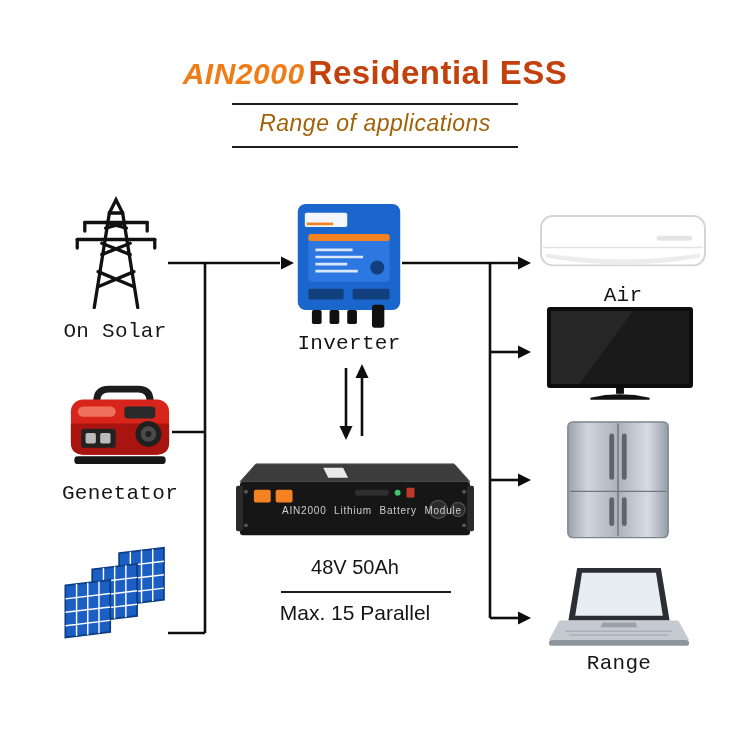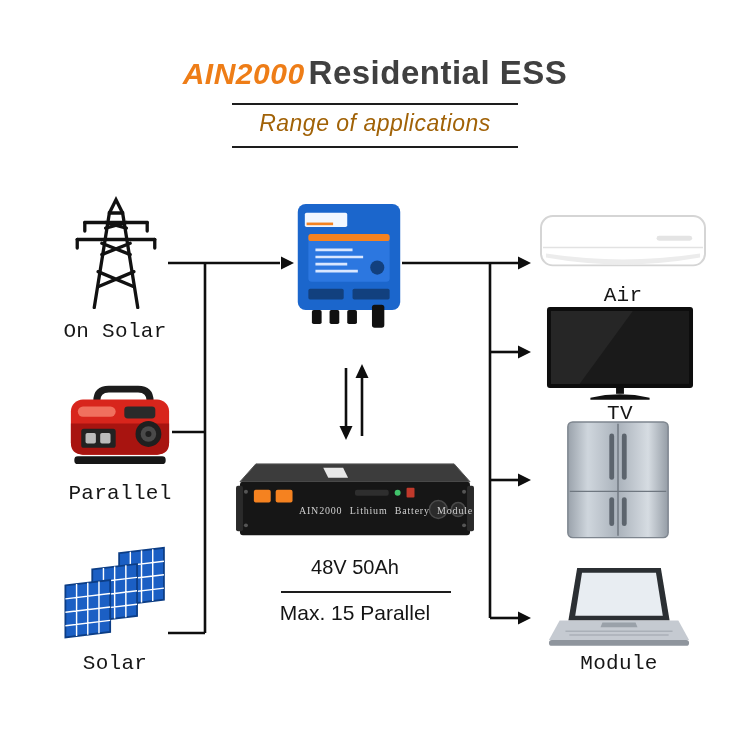--- a/index.html
+++ b/index.html
@@ -2,25 +2,25 @@
 <html><head>
 <meta charset="utf-8">
 <style>
   * { margin:0; padding:0; box-sizing:border-box; }
   html,body { background:#ffffff; font-family:"Liberation Sans", sans-serif; }
   .canvas { position:relative; width:750px; height:750px; background:#ffffff; overflow:hidden; margin:0 auto; }
   .abs { position:absolute; }
   .label { position:absolute; color:#161616; font-size:21px; text-align:center; letter-spacing:.3px;font-family:Liberation Mono, monospace; }
   .title-row { position:absolute; left:0; top:54px; width:750px; text-align:center; white-space:nowrap; }
   .brand { font-weight:800; font-style:italic; font-size:30px; color:#ee7d17; letter-spacing:.5px; margin-right:4px; }
-  .main-title { font-weight:700; font-size:33px; color:#404040; letter-spacing:.5px; }
+  .main-title { font-weight:700; font-size:33px; color:#c2410c; letter-spacing:.5px; }
   .subtitle { position:absolute; left:0; top:110px; width:750px; text-align:center; font-style:italic; font-size:23px; color:#a16207; letter-spacing:.5px; }
   .rule { position:absolute; height:2px; background:#1d1d1d; }
-  .battery-front-text { position:absolute; left:284px; top:505px; width:204px; text-align:center;
-      font-size:10px; color:#cfcfcf; letter-spacing:.8px; word-spacing:4px;font-family:Liberation Serif, serif; }
+  .battery-front-text { position:absolute; left:270px; top:505px; width:204px; text-align:center;
+      font-size:10px; color:#cfcfcf; letter-spacing:.8px; word-spacing:4px; }
   .spec { position:absolute; left:236px; width:238px; text-align:center; color:#151515; }
   .connectors { position:absolute; left:0; top:0; width:750px; height:750px; pointer-events:none; }
   svg.icon { display:block; }
 </style>
 </head>
 <body>
 
 <div class="canvas">
 
   <div class="title-row">
@@ -80,54 +80,54 @@
       <rect x="70" y="26" width="36" height="14" rx="4" fill="#2a2a2a"></rect>
       <circle cx="98" cy="58" r="15" fill="#1f1f1f"></circle>
       <circle cx="98" cy="58" r="9" fill="#4a4a4a"></circle>
       <circle cx="98" cy="58" r="3.5" fill="#1f1f1f"></circle>
       <rect x="20" y="52" width="40" height="22" rx="3" fill="#222"></rect>
       <rect x="25" y="57" width="12" height="12" rx="2" fill="#bbb"></rect>
       <rect x="42" y="57" width="12" height="12" rx="2" fill="#bbb"></rect>
       <rect x="12" y="84" width="106" height="9" rx="4" fill="#161616"></rect>
     </svg>
   </div>
-  <div class="label" style="left:40px; top:482px; width:160px;">Parallel</div>
+  <div class="label" style="left:40px; top:482px; width:160px;">Genetator</div>
 
   <div class="abs" style="left:60px; top:546px; width:112px;">
     <svg class="icon" viewBox="0 0 125 112" width="112">
       <defs>
         <g id="sp">
           <polygon points="0,6 50,0 50,58 0,64" fill="#1b5fc4" stroke="#0c3d85" stroke-width="2"></polygon>
           <path d="M0 21 L50 15 M0 36 L50 30 M0 51 L50 45 M12.5 4.5 L12.5 62.5 M25 3 L25 61 M37.5 1.5 L37.5 59.5" stroke="#ffffff" stroke-width="1.6"></path>
         </g>
       </defs>
       <use href="#sp" x="66" y="2"></use>
       <use href="#sp" x="36" y="20"></use>
       <use href="#sp" x="6" y="38"></use>
     </svg>
   </div>
-  <div class="label" style="left:40px; top:652px; width:150px;">Solar</div>
 
   <div class="abs" style="left:296px; top:204px; width:106px;">
     <svg class="icon" viewBox="0 0 120 140" width="106">
       <rect x="2" y="0" width="116" height="120" rx="9" fill="#1b66cc"></rect>
       <rect x="10" y="10" width="48" height="16" rx="2" fill="#f2f7ff"></rect>
       <rect x="12" y="21" width="30" height="3" fill="#f58220"></rect>
       <rect x="14" y="34" width="92" height="54" rx="4" fill="#2c77e0"></rect>
       <rect x="14" y="34" width="92" height="8" rx="3" fill="#f58220"></rect>
       <path d="M22 52 H64 M22 60 H76 M22 68 H58 M22 76 H70" stroke="#d9e7ff" stroke-width="3"></path>
       <circle cx="92" cy="72" r="8" fill="#12407e"></circle>
       <rect x="14" y="96" width="40" height="12" rx="2" fill="#12407e"></rect>
       <rect x="64" y="96" width="42" height="12" rx="2" fill="#12407e"></rect>
       <rect x="18" y="120" width="11" height="16" rx="2" fill="#101010"></rect>
       <rect x="38" y="120" width="11" height="16" rx="2" fill="#101010"></rect>
       <rect x="58" y="120" width="11" height="16" rx="2" fill="#101010"></rect>
       <rect x="86" y="114" width="14" height="26" rx="3" fill="#101010"></rect>
     </svg>
   </div>
+  <div class="label" style="left:286px; top:332px; width:126px;">Inverter</div>
 
   <div class="abs" style="left:236px; top:452px; width:238px;">
     <svg class="icon" viewBox="0 0 240 96" width="238">
       <polygon points="20,12 220,12 236,30 4,30" fill="#3c3c3c" stroke="#555" stroke-width="1"></polygon>
       <rect x="4" y="30" width="232" height="54" rx="3" fill="#161616"></rect>
       <rect x="0" y="34" width="7" height="46" rx="2" fill="#2a2a2a"></rect>
       <rect x="233" y="34" width="7" height="46" rx="2" fill="#2a2a2a"></rect>
       <polygon points="88,16 108,16 113,26 93,26" fill="#e8e8e8"></polygon>
       <rect x="18" y="38" width="17" height="13" rx="2" fill="#f58220"></rect>
       <rect x="40" y="38" width="17" height="13" rx="2" fill="#f58220"></rect>
@@ -160,21 +160,20 @@
 
   <div class="abs" style="left:546px; top:306px; width:148px;">
     <svg class="icon" viewBox="0 0 150 96" width="148">
       <rect x="1" y="1" width="148" height="82" rx="3" fill="#0d0d0d"></rect>
       <rect x="5" y="5" width="140" height="74" fill="#1a1a1a"></rect>
       <polygon points="5,5 88,5 34,79 5,79" fill="#262626"></polygon>
       <rect x="71" y="83" width="8" height="6" fill="#111"></rect>
       <path d="M45 93 Q75 86 105 93 L105 95 L45 95 Z" fill="#111"></path>
     </svg>
   </div>
-  <div class="label" style="left:546px; top:402px; width:148px;">TV</div>
 
   <div class="abs" style="left:564px; top:420px; width:108px;">
     <svg class="icon" viewBox="0 0 112 126" width="108">
       <defs>
         <linearGradient id="steel" x1="0" y1="0" x2="1" y2="0">
           <stop offset="0" stop-color="#9aa2ab"></stop>
           <stop offset="0.2" stop-color="#cfd6dd"></stop>
           <stop offset="0.5" stop-color="#aab2bb"></stop>
           <stop offset="0.8" stop-color="#d6dce2"></stop>
           <stop offset="1" stop-color="#959da6"></stop>
@@ -193,15 +192,15 @@
   <div class="abs" style="left:546px; top:566px; width:146px;">
     <svg class="icon" viewBox="0 0 150 86" width="146">
       <polygon points="32,2 118,2 127,56 23,56" fill="#2b2f33"></polygon>
       <polygon points="37,7 113,7 120,51 30,51" fill="#e8edf2"></polygon>
       <polygon points="14,56 136,56 147,76 3,76" fill="#c5cad1"></polygon>
       <polygon points="58,58 92,58 94,63 56,63" fill="#9aa1a9"></polygon>
       <path d="M20 67 H130 M24 71 H126" stroke="#aab0b8" stroke-width="1.5"></path>
       <rect x="3" y="76" width="144" height="6" rx="3" fill="#8f959d"></rect>
     </svg>
   </div>
-  <div class="label" style="left:546px; top:652px; width:146px;">Module</div>
+  <div class="label" style="left:546px; top:652px; width:146px;">Range</div>
 
 </div>
 
 </body></html>

